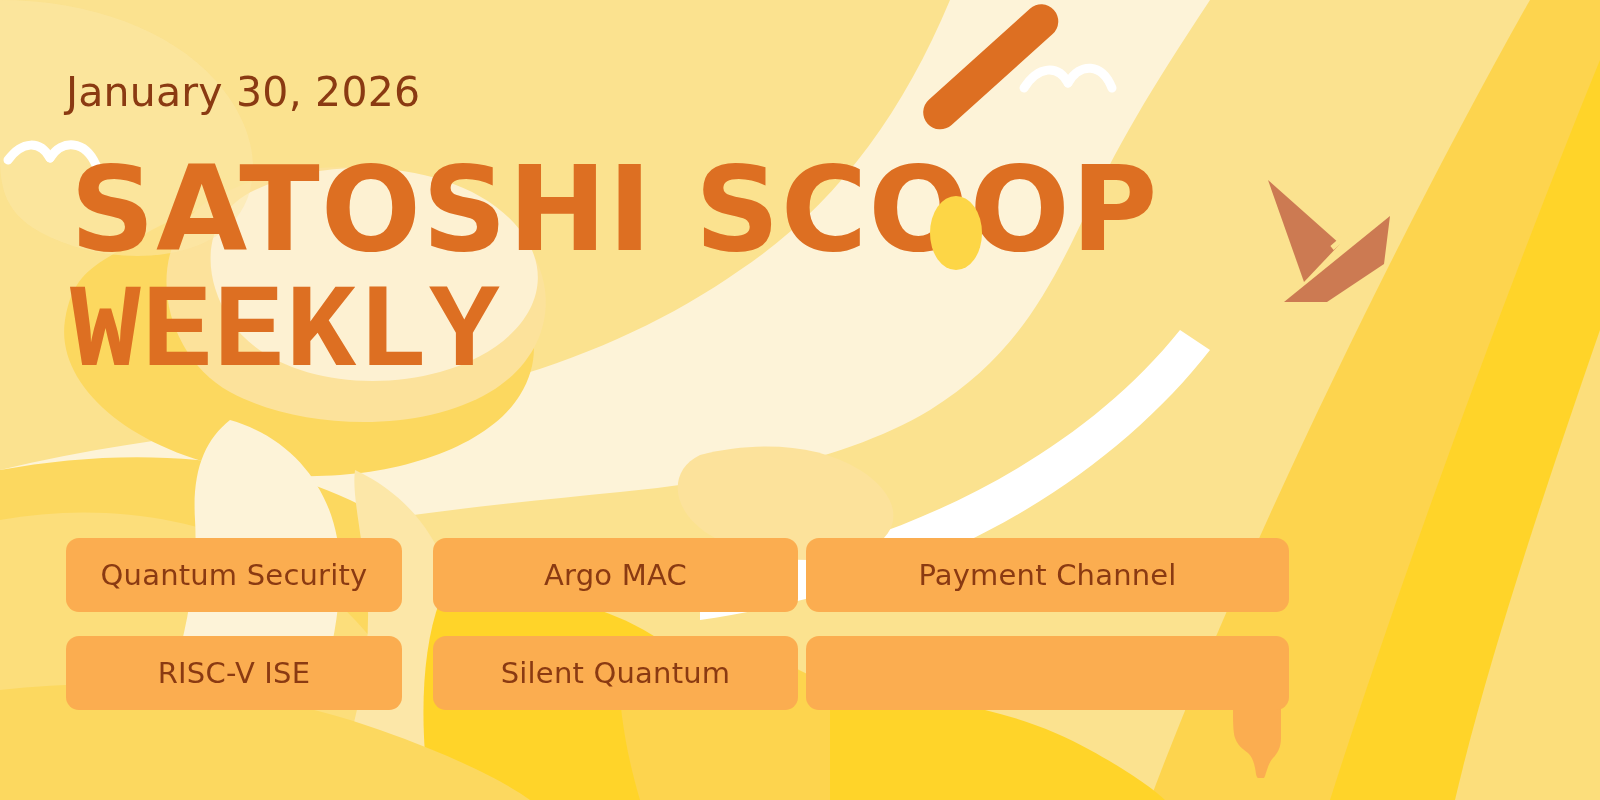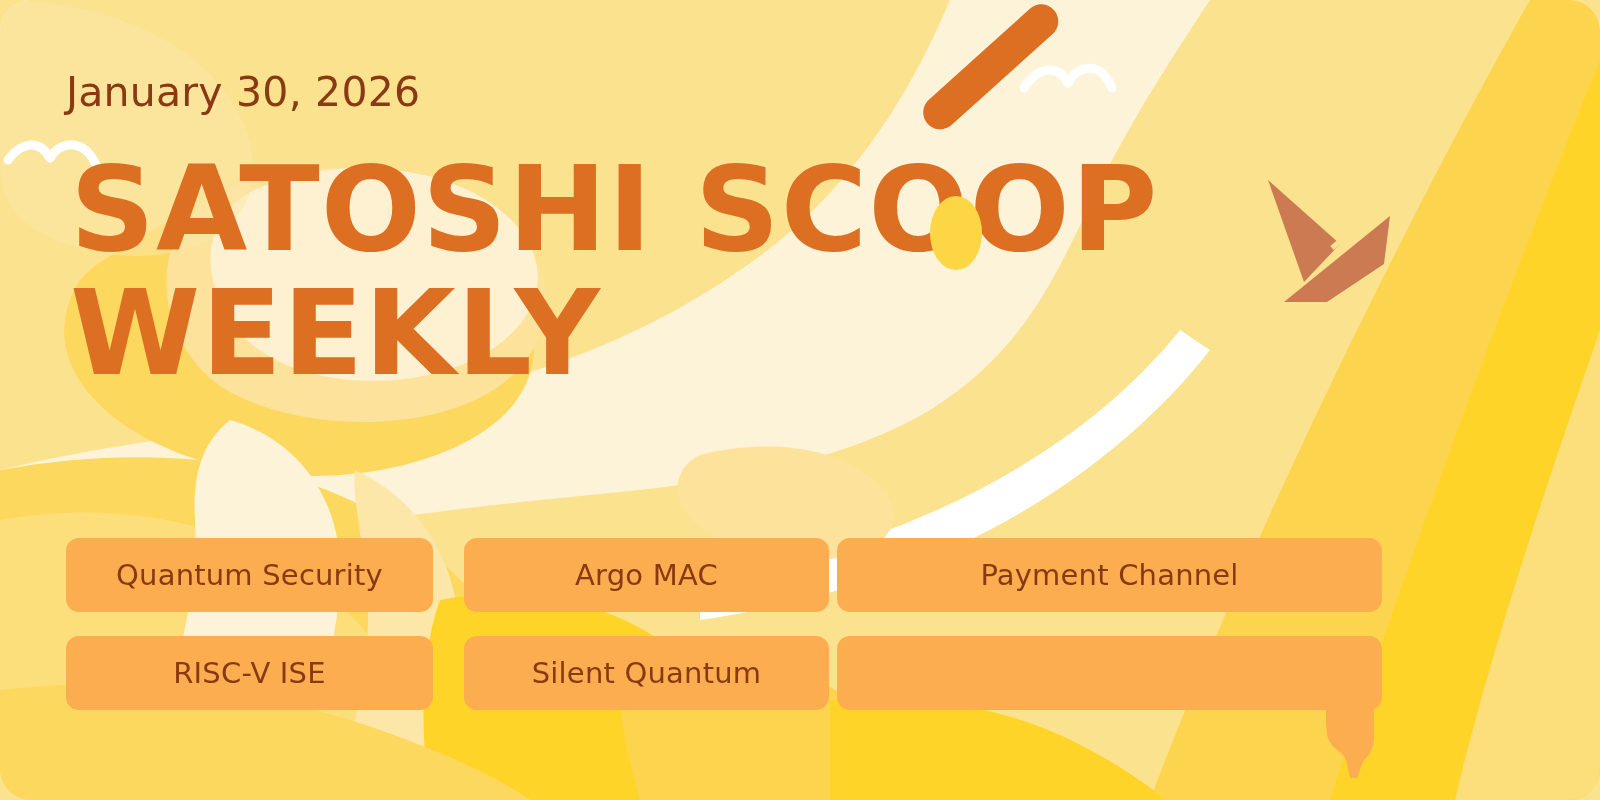--- a/index.html
+++ b/index.html
@@ -8,21 +8,20 @@
     font-family:"Liberation Sans", sans-serif;
     background:#FBE28F;
     overflow:hidden;
   }
   .canvas {
     position:relative;
     width:1600px;
     height:800px;
     overflow:hidden;
     background:#ffffff;
-    border-radius:31px;
   }
   .bg-svg {
     position:absolute;
     inset:0;
     width:1600px;
     height:800px;
     display:block;
   }
 
   
@@ -52,21 +51,21 @@
   }
   .title-line {
     font-family:"DejaVu Sans", sans-serif;
     font-weight:bold;
     font-size:118px;
     line-height:0.98;
     letter-spacing:1px;
     color:#DD6F22;
     white-space:nowrap;
   }
-  .title-line.l2 { margin-top:8px; }
+  .title-line.l2 { margin-top:8px;font-family:Liberation Mono, monospace; }
 
   
   .scoop-handle {
     position:absolute;
     left:925px;
     top:100px;
     width:170px;
     height:34px;
     background:#DD6F22;
     border-radius:17px;
@@ -113,23 +112,23 @@
     justify-content:center;
     color:#8A3A12;
     font-family:"DejaVu Sans", sans-serif;
     font-size:29px;
     font-weight:400;
     letter-spacing:0.2px;
     white-space:nowrap;
     position:relative;
   }
   .tag + .tag { margin-left:31px; }
-  .tag.w1 { width:367px; }
+  .tag.w1 { width:336px; }
   .tag.w2 { width:365px; }
-  .tag.w3 { width:545px;margin-left:8px; }
+  .tag.w3 { width:483px;margin-left:8px; }
 
   
   .drip {
     position:absolute;
     right:8px;
     top:72px;
     width:48px;
     height:70px;
     z-index:-1;
   }

